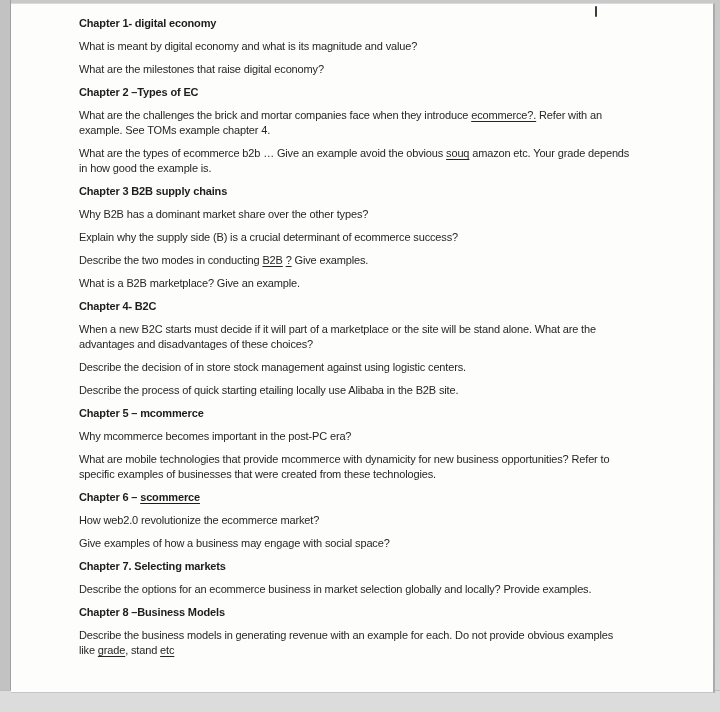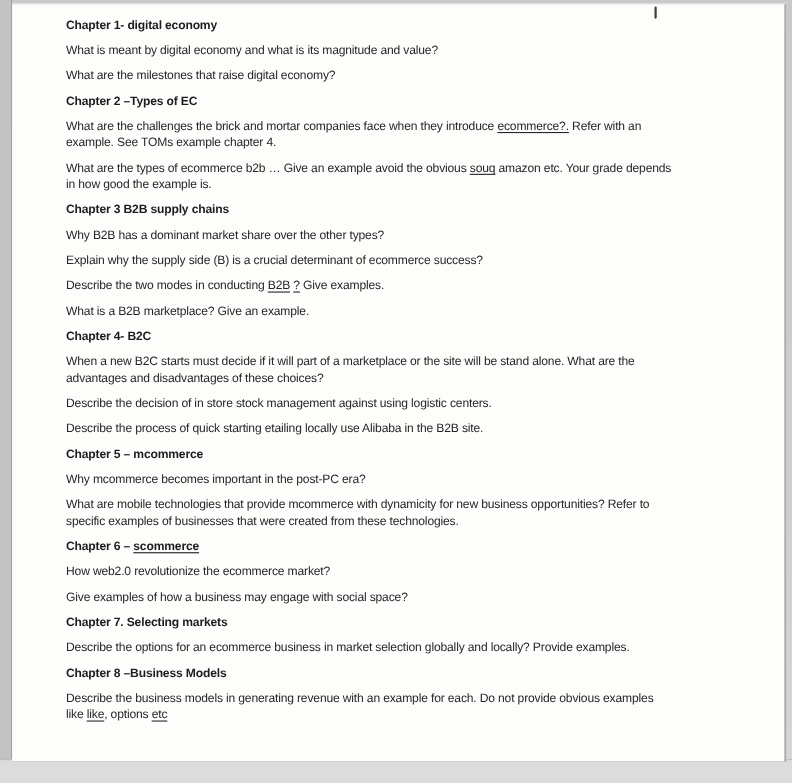--- a/index.html
+++ b/index.html
@@ -38,21 +38,21 @@
     background: #fdfdfc;
     border-right: 2px solid #ababab;
     border-bottom: 1px solid #c6c6c6;
     border-top: 1px solid #d9d9d9;
     overflow: hidden;
   }
   .doc-body {
     position: absolute;
     left: 0; top: 0;
     width: 100%;
-    padding: 12px 0 0 49px;
+    padding: 12px 0 0 68px;
     box-sizing: border-box;
     color: #262626;
     font-size: 11px;
     line-height: 15px;
     letter-spacing: -0.15px;
     white-space: pre;
     filter: blur(0.22px);
   }
   .block { margin: 0 0 8px 0; }
   .heading { font-weight: 700; color: #1d1d1d; }
@@ -89,14 +89,14 @@
 <div class="gutter-left"></div>
 <div class="bottom-strip"></div>
 
 <div class="page">
   <div class="text-cursor"></div>
   <div class="doc-body"><div class="block heading"><span>Chapter 1- digital economy</span></div><div class="block para"><span>What is meant by digital economy and what is its magnitude and value?</span></div><div class="block para"><span>What are the milestones that raise digital economy?</span></div><div class="block heading"><span>Chapter 2 –Types of EC</span></div><div class="block para"><span>What are the challenges the brick and mortar companies face when they introduce </span><span class="u-grammar">ecommerce?.</span><span> Refer with an
 example. See TOMs example chapter 4.</span></div><div class="block para"><span>What are the types of ecommerce b2b … Give an example avoid the obvious </span><span class="u-spell">souq</span><span> amazon etc. Your grade depends
 in how good the example is.</span></div><div class="block heading"><span>Chapter 3 B2B supply chains</span></div><div class="block para"><span>Why B2B has a dominant market share over the other types?</span></div><div class="block para"><span>Explain why the supply side (B) is a crucial determinant of ecommerce success?</span></div><div class="block para"><span>Describe the two modes in conducting </span><span class="u-spell">B2B</span><span> </span><span class="u-grammar">?</span><span> Give examples.</span></div><div class="block para"><span>What is a B2B marketplace? Give an example.</span></div><div class="block heading"><span>Chapter 4- B2C</span></div><div class="block para"><span>When a new B2C starts must decide if it will part of a marketplace or the site will be stand alone. What are the
 advantages and disadvantages of these choices?</span></div><div class="block para"><span>Describe the decision of in store stock management against using logistic centers.</span></div><div class="block para"><span>Describe the process of quick starting etailing locally use Alibaba in the B2B site.</span></div><div class="block heading"><span>Chapter 5 – mcommerce</span></div><div class="block para"><span>Why mcommerce becomes important in the post-PC era?</span></div><div class="block para"><span>What are mobile technologies that provide mcommerce with dynamicity for new business opportunities? Refer to
 specific examples of businesses that were created from these technologies.</span></div><div class="block heading"><span>Chapter 6 – </span><span class="u-spell">scommerce</span></div><div class="block para"><span>How web2.0 revolutionize the ecommerce market?</span></div><div class="block para"><span>Give examples of how a business may engage with social space?</span></div><div class="block heading"><span>Chapter 7. Selecting markets</span></div><div class="block para"><span>Describe the options for an ecommerce business in market selection globally and locally? Provide examples.</span></div><div class="block heading"><span>Chapter 8 –Business Models</span></div><div class="block para"><span>Describe the business models in generating revenue with an example for each. Do not provide obvious examples
-like </span><span class="u-spell">like</span><span>, options </span><span class="u-spell">etc</span></div></div>
+like </span><span class="u-spell">grade</span><span>, stand </span><span class="u-spell">etc</span></div></div>
 </div>
 
 </body></html>

